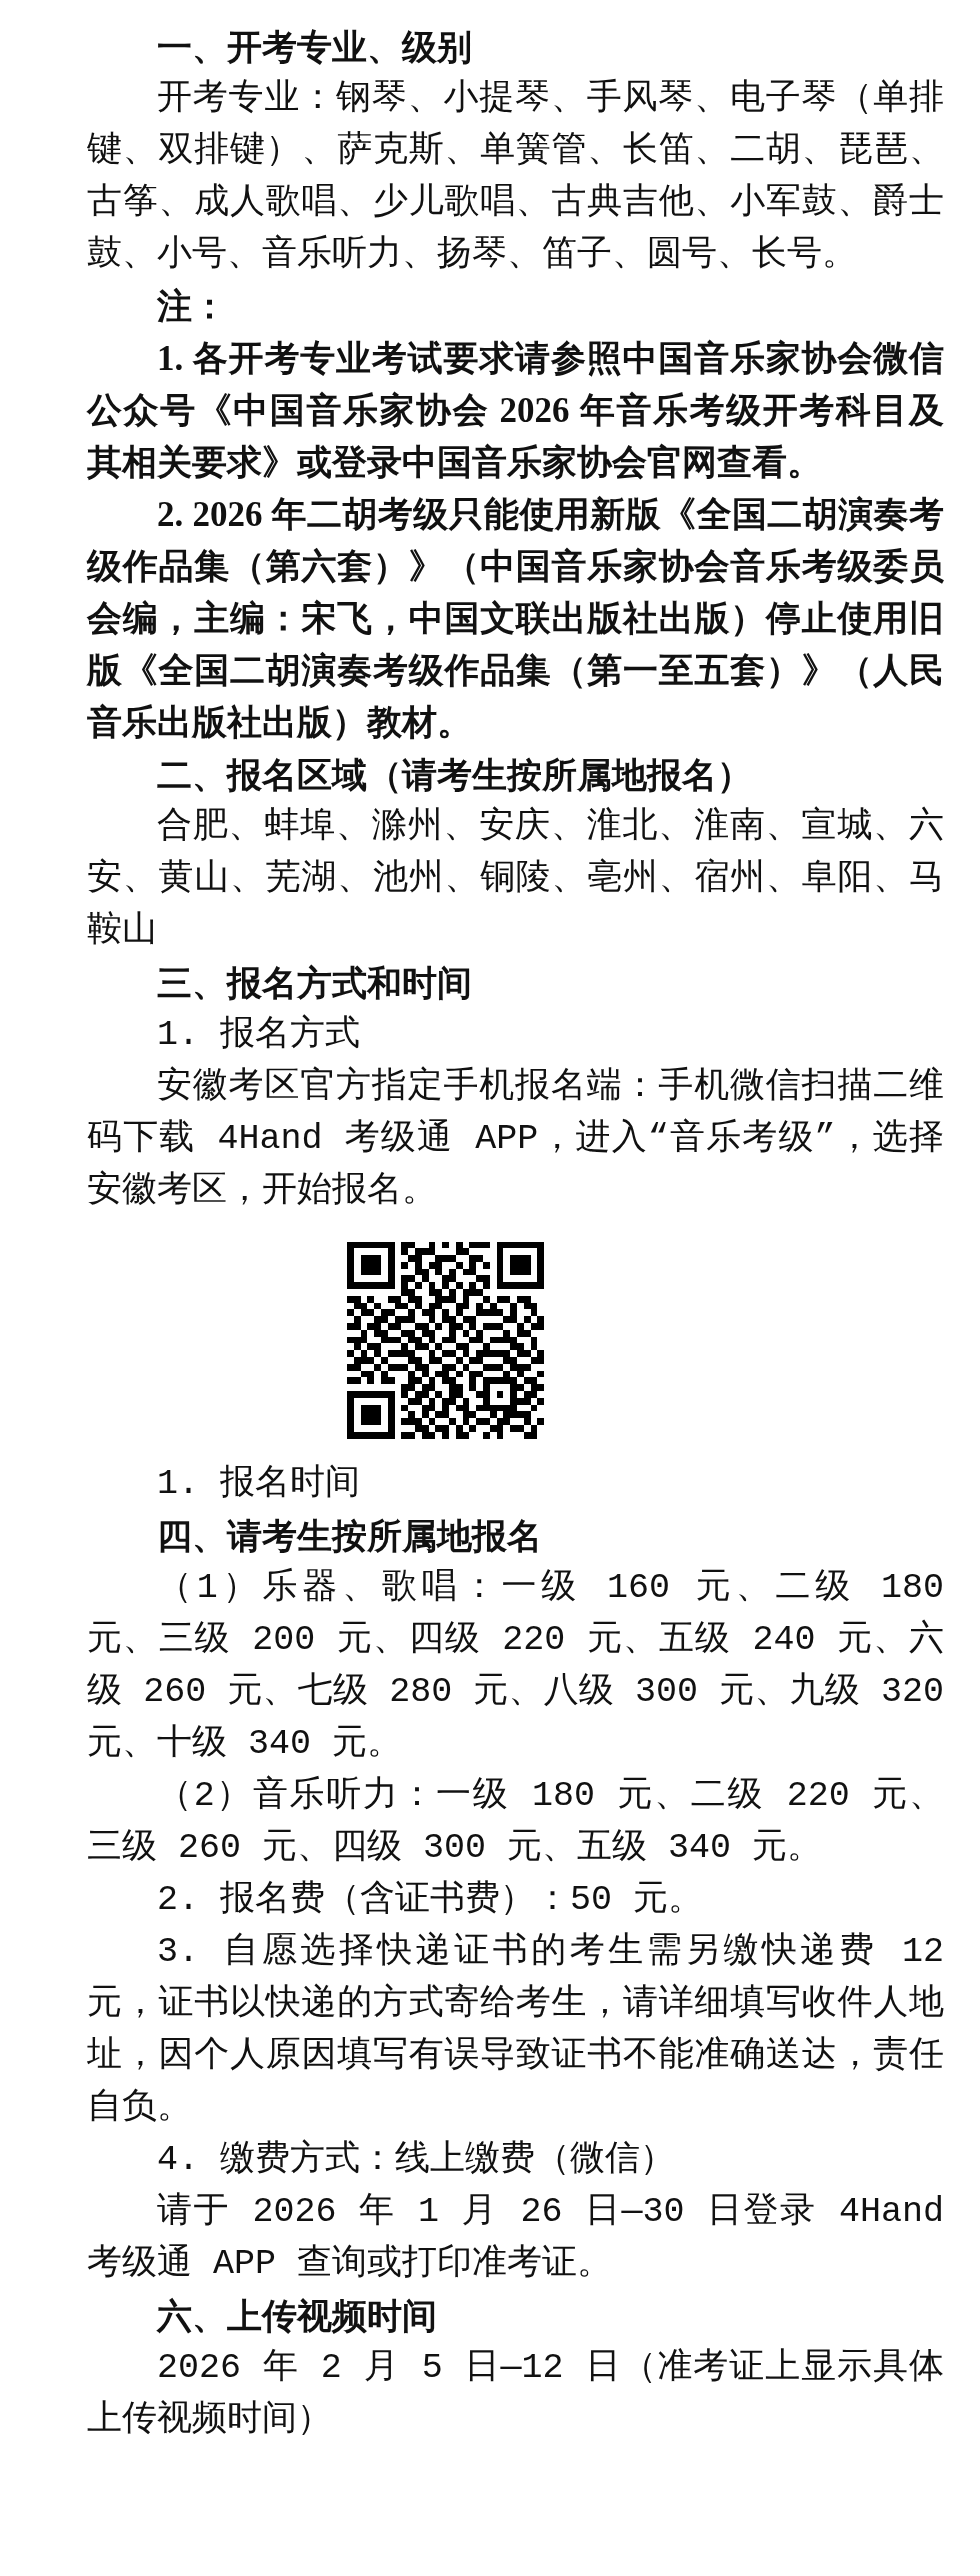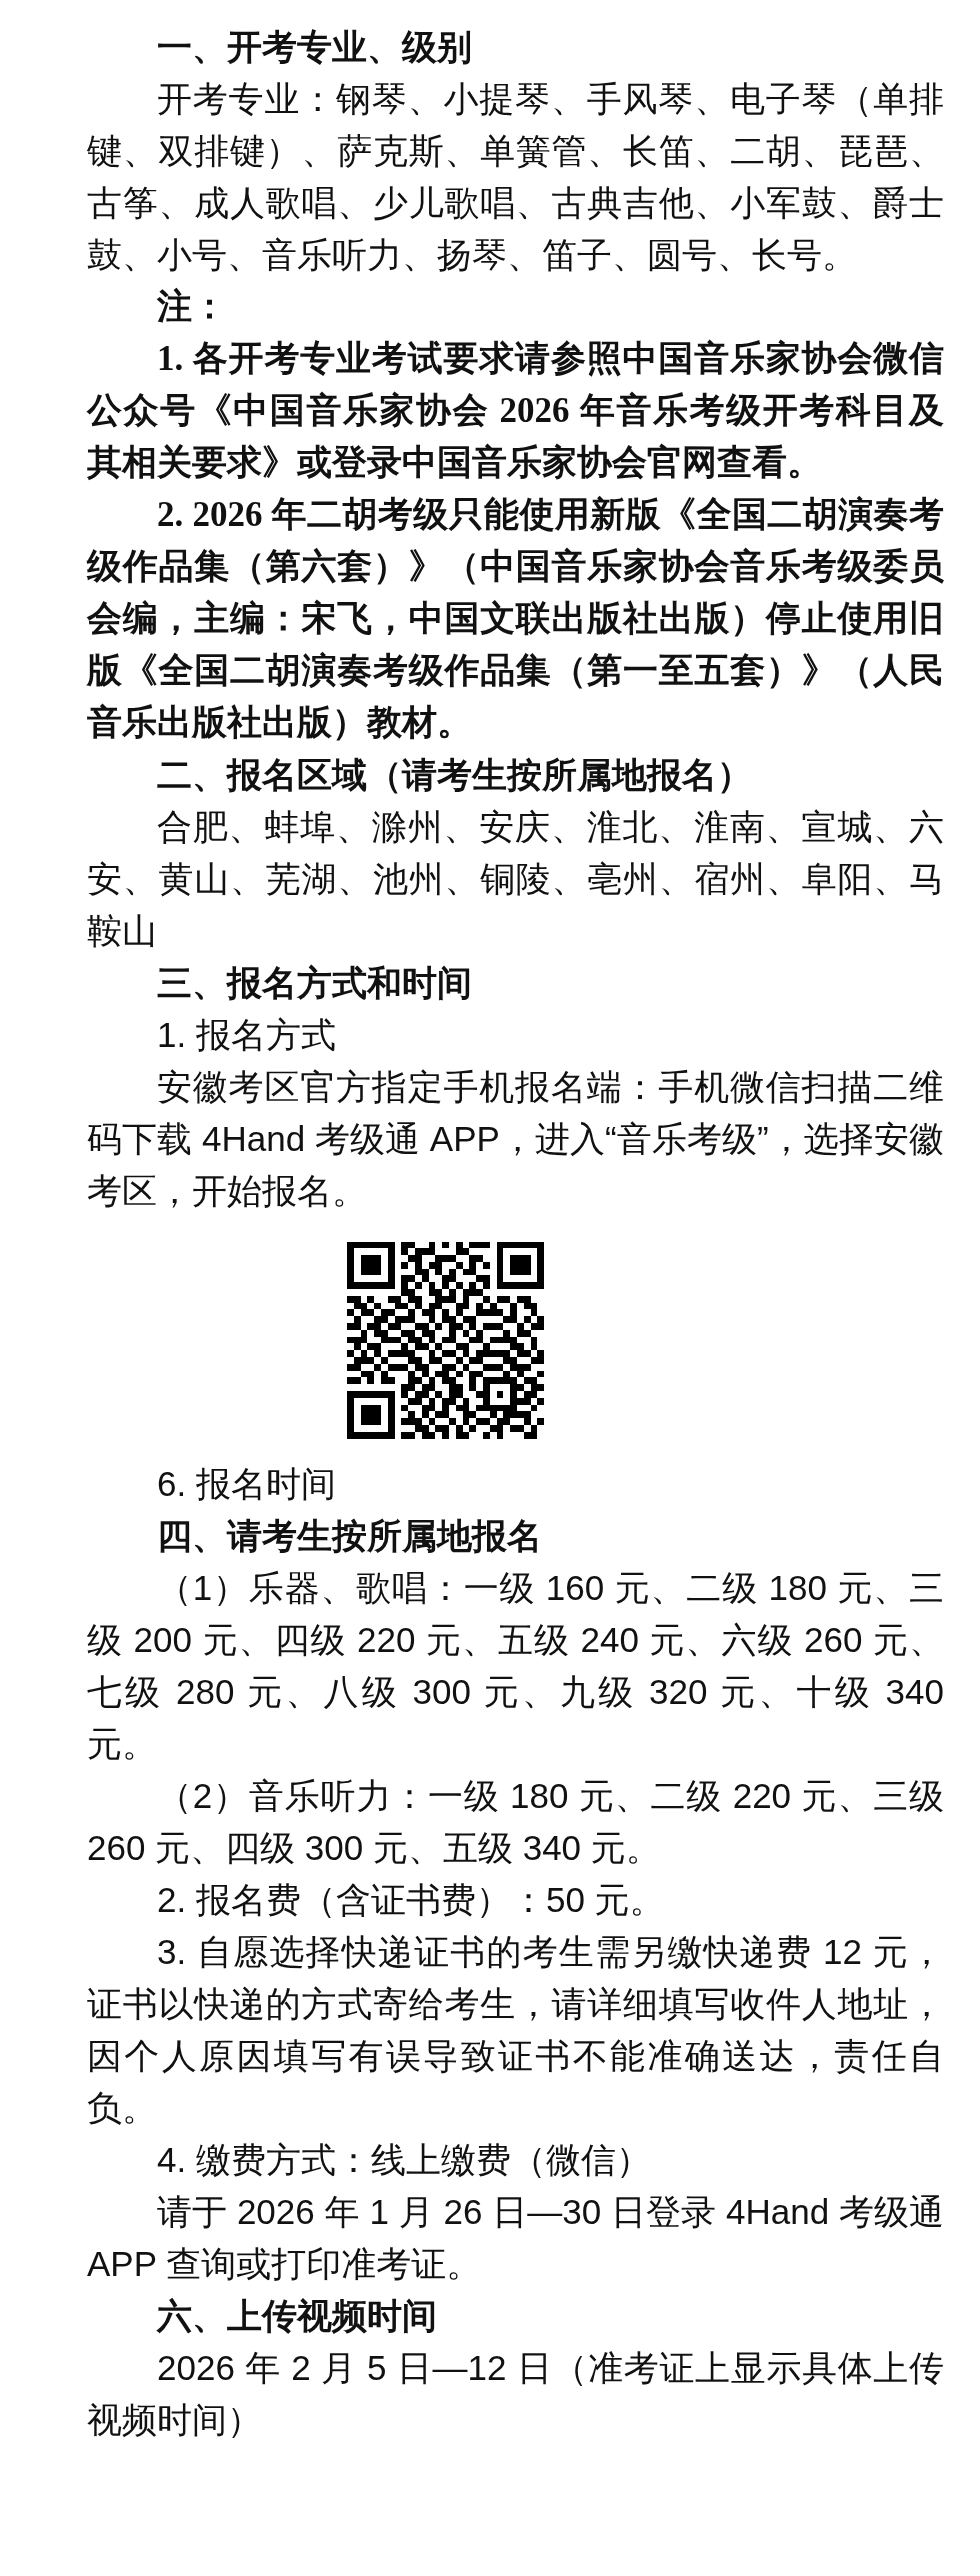--- a/index.html
+++ b/index.html
@@ -14,21 +14,21 @@
   }
   .p, .note, .h {
     margin: 0;
     font-size: 35px;
     line-height: 52px;
     text-indent: 2em;
     text-align: justify;
     word-break: break-all;
   }
   .p {
-    font-family: Liberation Sans, sans-serif;
+    font-family: Liberation Mono, monospace;
     font-weight: normal;
   }
   .note {
     font-family: "Liberation Serif", "DejaVu Serif", serif;
     font-weight: bold;
   }
   .h {
     font-family: "Liberation Sans", "DejaVu Sans", sans-serif;
     font-weight: 900;
     text-align: left;
@@ -952,21 +952,21 @@
         <div class="qr-cell on"></div>
         <div class="qr-cell"></div>
         <div class="qr-cell"></div>
         <div class="qr-cell"></div>
         <div class="qr-cell on"></div>
         <div class="qr-cell on"></div>
         <div class="qr-cell"></div>
       </div>
     </div>
 
-  <p class="p">6. 报名时间</p>
+  <p class="p">1. 报名时间</p>
   <h2 class="h">四、请考生按所属地报名</h2>
   <p class="p">（1）乐器、歌唱：一级 160 元、二级 180 元、三级 200 元、四级 220 元、五级 240 元、六级 260 元、七级 280 元、八级 300 元、九级 320 元、十级 340 元。</p>
   <p class="p">（2）音乐听力：一级 180 元、二级 220 元、三级 260 元、四级 300 元、五级 340 元。</p>
   <p class="p">2. 报名费（含证书费）：50 元。</p>
   <p class="p">3. 自愿选择快递证书的考生需另缴快递费 12 元，证书以快递的方式寄给考生，请详细填写收件人地址，因个人原因填写有误导致证书不能准确送达，责任自负。</p>
   <p class="p">4. 缴费方式：线上缴费（微信）</p>
   <p class="p">请于 2026 年 1 月 26 日—30 日登录 4Hand 考级通 APP 查询或打印准考证。</p>
   <h2 class="h">六、上传视频时间</h2>
   <p class="p">2026 年 2 月 5 日—12 日（准考证上显示具体上传视频时间）</p>
 

